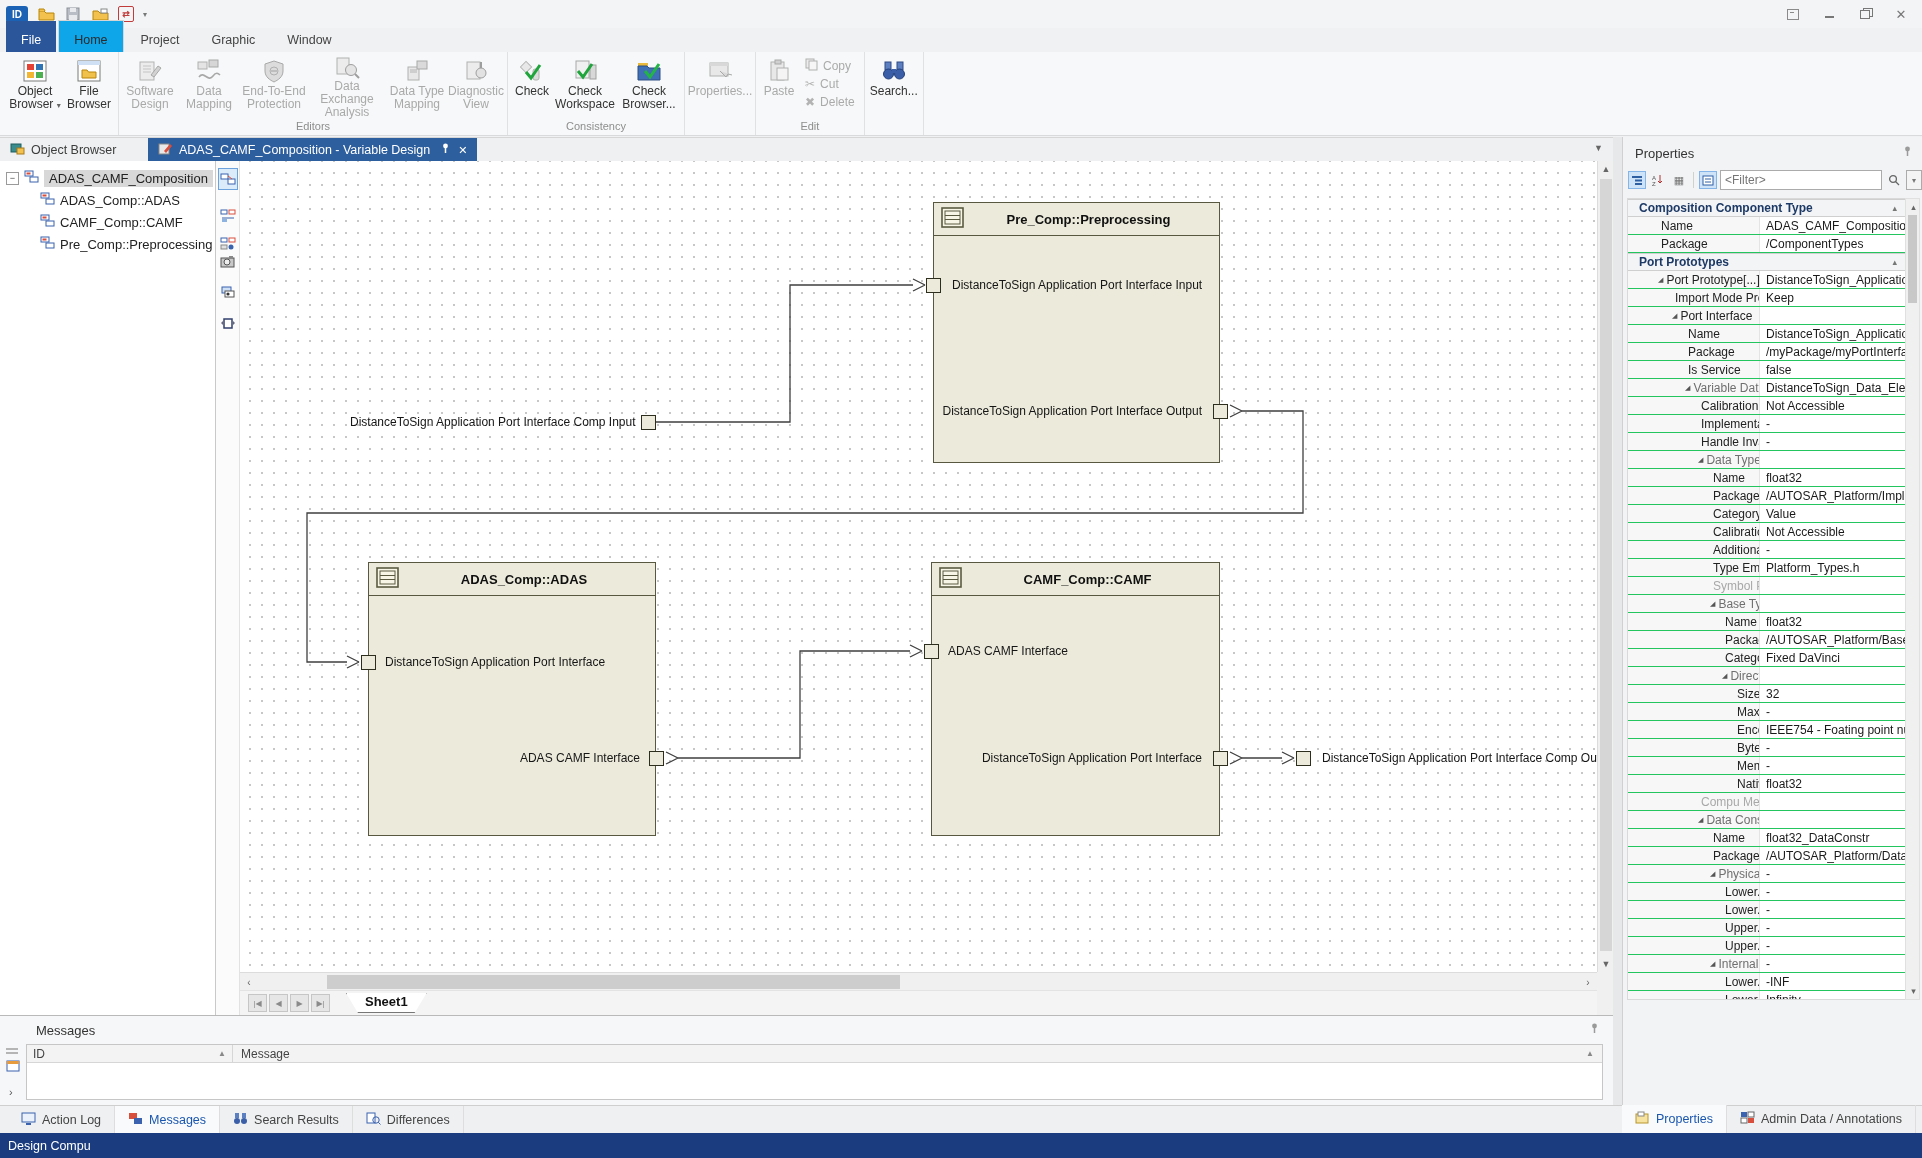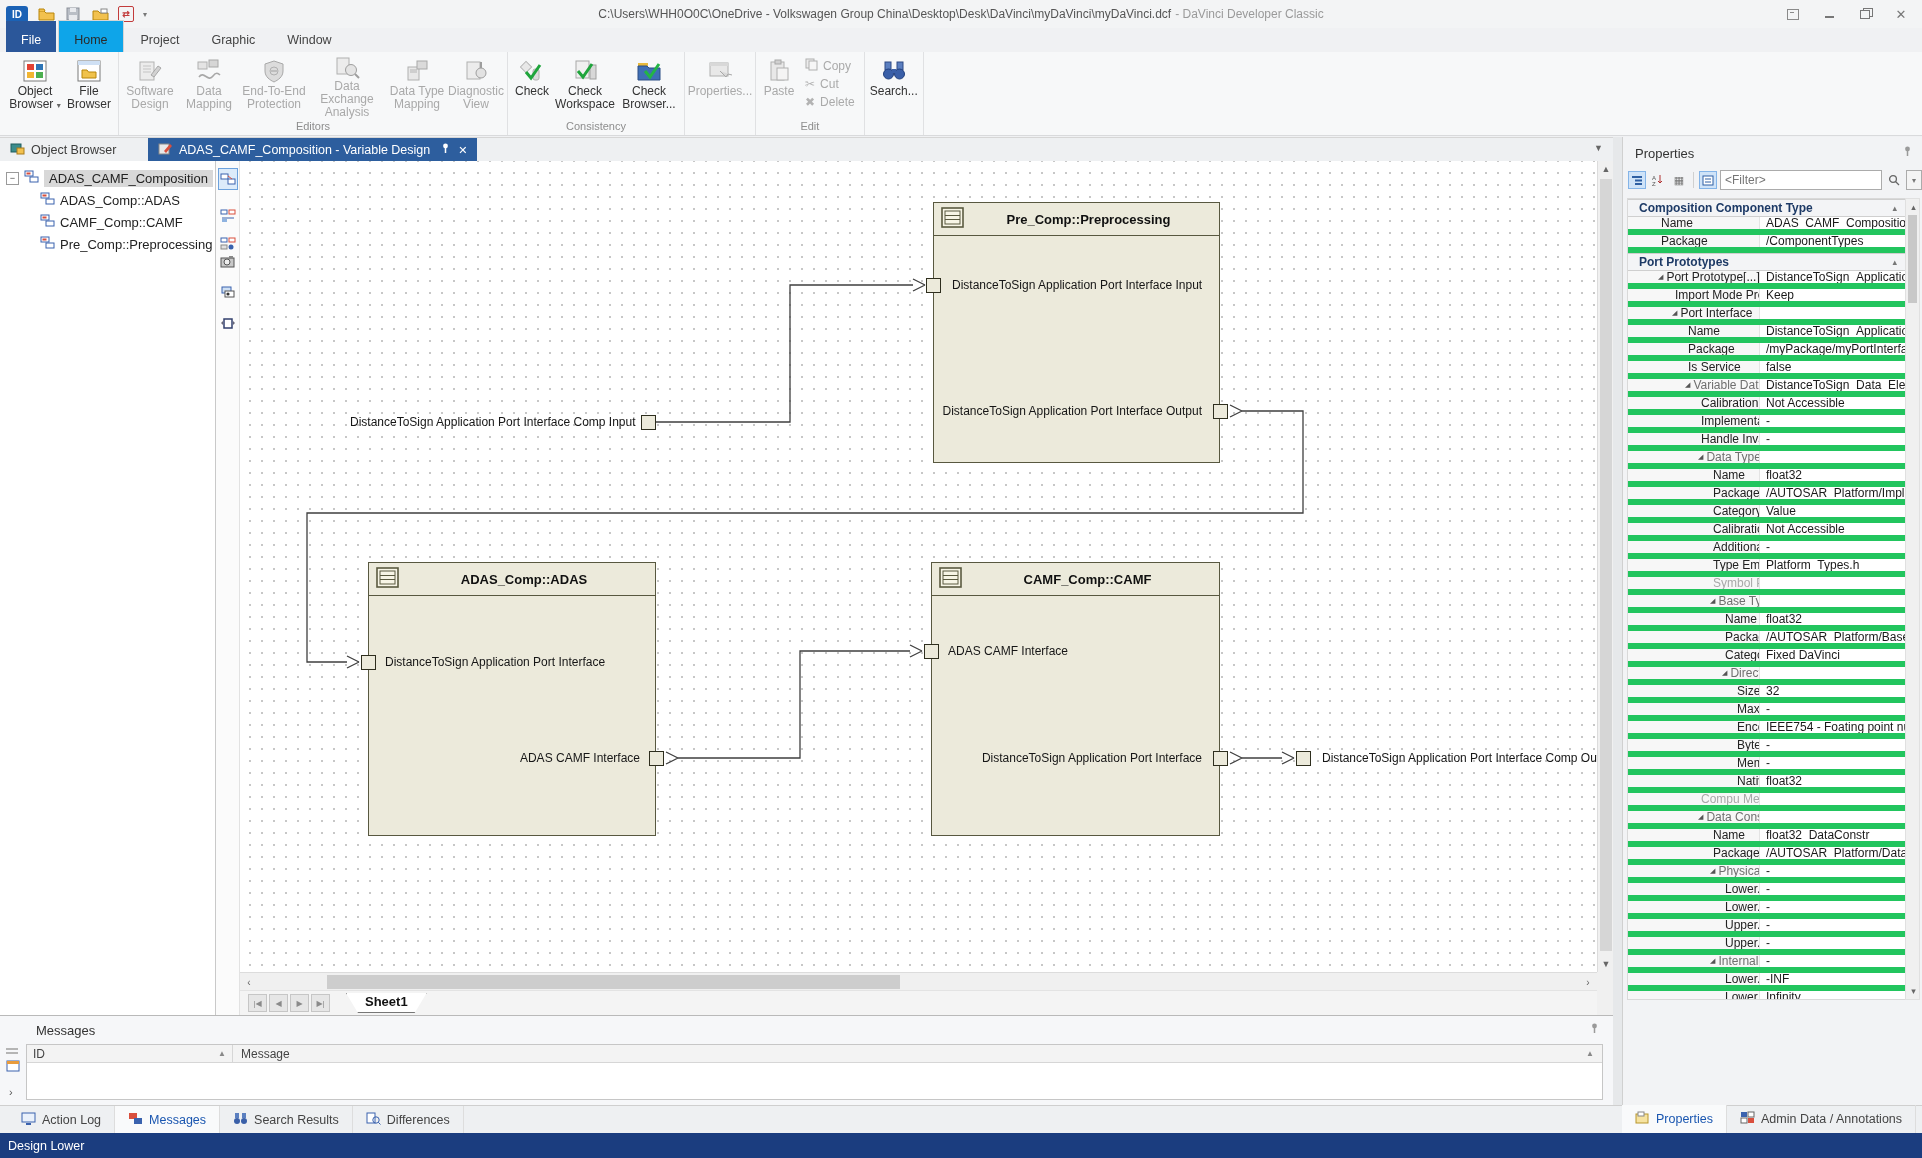--- a/index.html
+++ b/index.html
@@ -96,21 +96,21 @@
   .ptitle{position:absolute;left:12px;top:9px;font-size:13px;color:#333;}
   .ppin{position:absolute;right:10px;top:9px;}
   .ptools{position:absolute;left:5px;top:32px;height:22px;display:flex;align-items:center;gap:3px;}
   .ptool{width:18px;height:18px;display:flex;align-items:center;justify-content:center;font-size:11px;color:#777;}
   .ptool.sel{background:#cfe3f8;border:1px solid #84b4e8;box-sizing:border-box;}
   .psep{width:1px;height:16px;background:#d0d0d0;margin:0 2px;}
   .pfilter{width:152px;height:18px;border:1px solid #ababab;background:#fff;font-size:12px;color:#999;
            padding:0 4px;font-family:"Liberation Sans",sans-serif;}
   .pgrid{position:absolute;left:4px;top:61px;width:279px;background:#fff;border:1px solid #d9d9d9;
          height:802px;overflow:hidden;box-sizing:border-box;}
-  .prow{display:flex;height:18px;border-bottom:6px solid #22c55e;font-size:12px;background:#fff;box-sizing:border-box;}
+  .prow{display:flex;height:18px;border-bottom:1px solid #22c55e;font-size:12px;background:#fff;box-sizing:border-box;}
   .plab{width:132px;background:#f7f7f7;border-right:1px solid #e4e4e4;display:flex;align-items:center;
         overflow:hidden;white-space:nowrap;color:#222;padding-left:8px;box-sizing:border-box;flex-shrink:0;}
   .pval{flex:1;padding-left:6px;display:flex;align-items:center;white-space:nowrap;overflow:hidden;color:#1a1a1a;}
   .pexp{font-size:7px;color:#555;margin-right:3px;}
   .n1{padding-left:30px;} .n2{padding-left:44px;} .n3{padding-left:57px;}
   .n4{padding-left:70px;} .n5{padding-left:82px;} .n6{padding-left:94px;} .n7{padding-left:106px;}
   .sec{background:#f3f4f6;border-top:1px solid #cfcfcf;border-bottom:1px solid #cfcfcf;}
   .sec .plab{background:transparent;border-right:none;font-weight:bold;color:#1d3a66;width:auto;flex:1;padding-left:8px;}
   .sec:after{content:"▴";color:#777;font-size:9px;margin-right:8px;align-self:center;}
   .dim .plab{color:#6f6f6f;}
@@ -157,24 +157,20 @@
         </svg>
     </span>
     <span class="qbtn">
       <svg width="17" height="14">
           <path d="M1 4 h5 l2 2 h8 v7 H1 Z" fill="#f2c14e" stroke="#b8860b"></path>
           <rect x="9" y="2" width="6" height="4" fill="#fff" stroke="#888"></rect>
         </svg>
     </span>
     <span class="redbox">⇄</span>
     <span class="qdd">▾</span>
-  </div>
-  <div class="abs wintitle">
-    <span>C:\Users\WHH0O0C\OneDrive - Volkswagen Group China\Desktop\Desk\DaVinci\myDaVinci\myDaVinci.dcf</span>
-    <span class="app">- DaVinci Developer Classic</span>
   </div>
   <div class="abs winctrls">
     <span class="wc">
         <span class="wc-box"></span>
       </span>
     <span class="wc">
         <span class="wc-min"></span>
       </span>
     <span class="wc">
         <span class="wc-rest"></span>
@@ -1120,14 +1116,14 @@
           <rect x="8" y="7" width="6" height="5" fill="#d94f3d"></rect>
           <rect x="8" y="1" width="6" height="5" fill="#fff" stroke="#666"></rect>
           <rect x="1" y="7" width="6" height="5" fill="#fff" stroke="#666"></rect>
         </svg>
     </span>
     <span>Admin Data / Annotations</span>
   </div>
 </div>
 
 <div class="abs statusbar">
-  <span>Design Lower</span>
+  <span>Design Compu</span>
 </div>
 
 </body></html>

